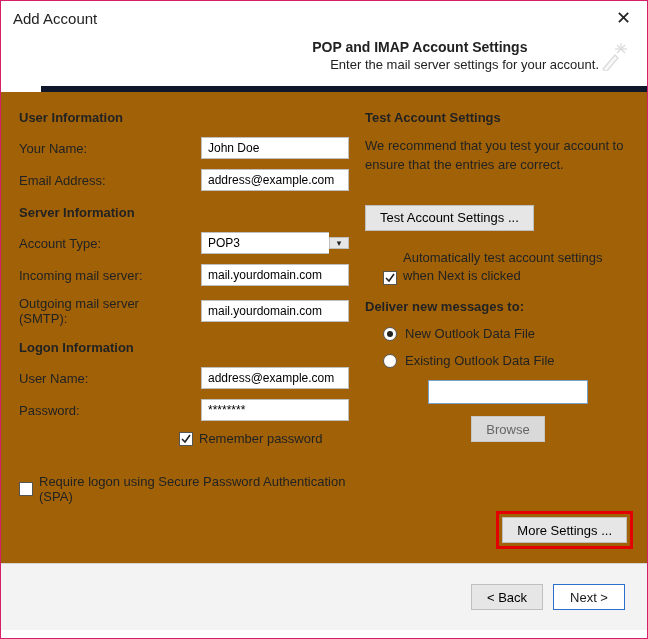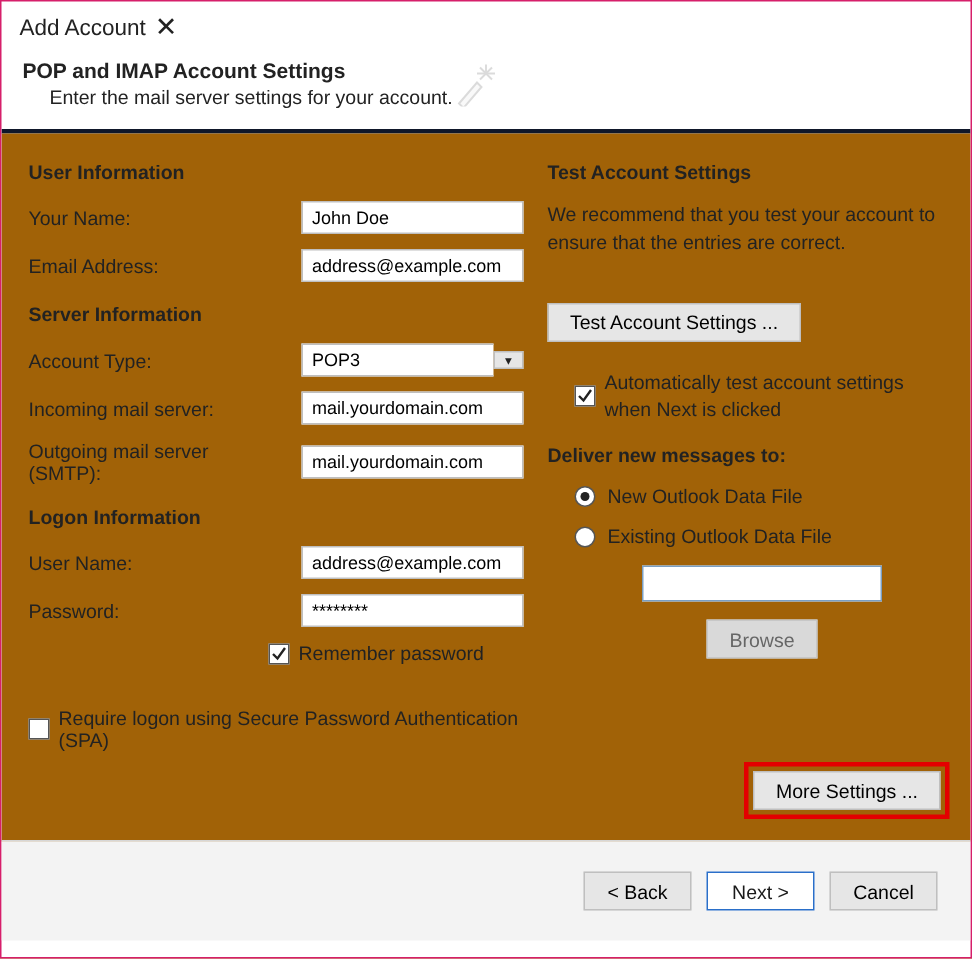--- a/index.html
+++ b/index.html
@@ -10,36 +10,38 @@
     color: #222;
     background: #fff;
     width: 648px;
     height: 639px;
     overflow: hidden;
     border: 1px solid #d61f6a;
     position: relative;
   }
   .titlebar {
     display: flex;
+    justify-content: space-between;
     align-items: center;
     padding: 6px 10px 4px 12px;
     font-size: 15px;
   }
   .close-x {
     font-size: 18px;
     font-weight: 300;
     font-family: Arial, sans-serif;
     cursor: pointer;
     padding: 0 6px;
   }
   .header {
     display: flex;
-    justify-content: flex-start;
+    justify-content: flex-end;
     padding: 6px 14px 12px 14px;
-    border-bottom: 3px solid #0f172a;
+    border-bottom: 6px solid #0f172a;
+    margin-left: 40px;
   }
   .header-text h2 {
     margin: 0 0 2px 0;
     font-size: 14px;
     font-weight: 700;
   }
   .header-text p {
     margin: 0 0 0 18px;
     font-size: 13px;
   }
@@ -144,21 +146,21 @@
     align-items: center;
     justify-content: center;
   }
   .btn.gray {
     background: #d9d9d9;
     color: #666;
     border-color: #c7c7c7;
   }
   .auto-test {
     display: flex;
-    align-items: center;
+    align-items: flex-end;
     gap: 6px;
     margin: 18px 0 14px 18px;
     font-size: 13px;
     max-width: 240px;
     line-height: 1.4;
   }
   .deliver-title {
     font-weight: 700;
     font-size: 13px;
     margin-bottom: 12px;
@@ -342,14 +344,13 @@
 
     <div class="more-settings-wrap">
       <button class="btn">More Settings ...</button>
     </div>
   </div>
 </div>
 
 <div class="footer">
   <button class="btn">&lt; Back</button>
   <button class="btn next">Next &gt;</button>
-  <button class="btn">Cancel</button>
 </div>
 
 </body></html>

